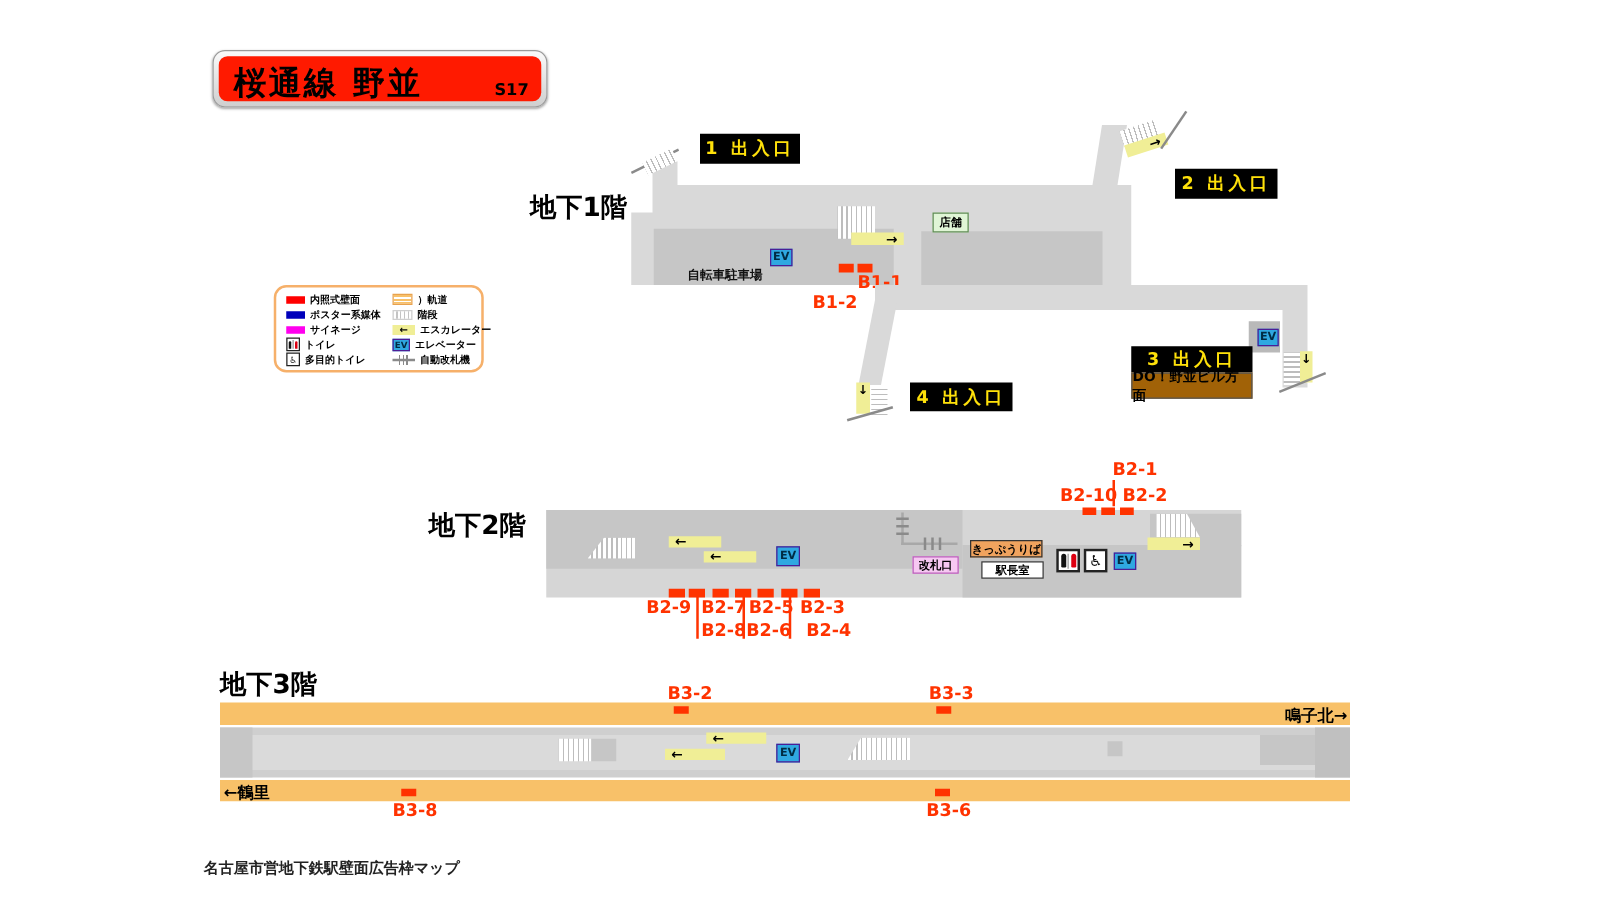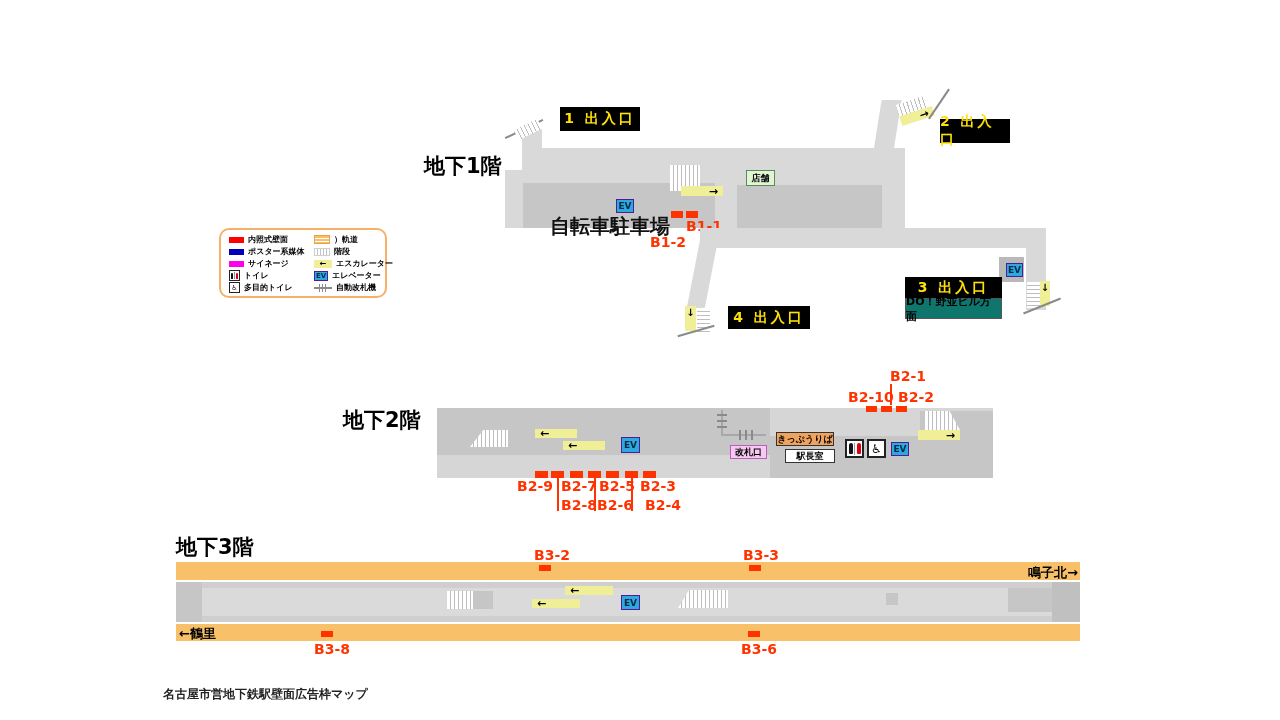--- a/index.html
+++ b/index.html
@@ -35,21 +35,21 @@
 
   .ev { background:var(--elevator-blue,#2fa8e1); border:1px solid #4c1d95; color:#002c44;
         display:flex; align-items:center; justify-content:center; font-size:9px; font-weight:bold; }
 
   .mk { background:var(--ad-marker,#ff3300); }
   .mlabel { color:var(--ad-marker,#ff3300); font-weight:bold; font-size:14px; white-space:nowrap; }
   .lead { background:var(--ad-marker,#ff3300); }
 
   .exit-badge { background:#000; color:var(--exit-text-yellow,#ffe10a); font-weight:bold; font-size:14px;
         display:flex; align-items:center; justify-content:center; letter-spacing:3px; }
-  .exit-sub { background:#0f766e; color:#000; font-weight:bold; font-size:11px; border:1px solid #555;
+  .exit-sub { background:#a16207; color:#000; font-weight:bold; font-size:11px; border:1px solid #555;
         display:flex; align-items:center; justify-content:center; }
 
   .small-sign { display:flex; align-items:center; justify-content:center;
         font-size:9px; font-weight:bold; color:#000; white-space:nowrap; }
   .sign-store { background:#e0f5d6; border:1px solid #5f8a55; }
   .sign-gate  { background:#f6c8f2; border:1px solid #b95fb9; }
   .sign-tick  { background:#f0a35e; border:1px solid #333; }
   .sign-office{ background:#ffffff; border:1px solid #333; }
 
   .wc-box { background:#fff; border:2px solid #222; display:flex; align-items:center; justify-content:space-evenly; }
@@ -88,20 +88,26 @@
   .gateline { background:#a8a8a8; }
   .gatetick { background:#8a8a8a; }
 
   .footer { left:163px; top:686px; font-size:12px; font-weight:bold; color:#222; }
 </style>
 </head>
 <body>
 
 <div class="canvas">
 
+  <div class="abs title-frame">
+    <div class="title-red">
+      <span class="title-text">桜通線 野並</span>
+      <span class="title-code">S17</span>
+    </div>
+  </div>
 
   <div class="abs legend">
     <div class="lg-col" style="left:8px;">
       <div class="lg-item">
         <span class="sw sw-red"></span>
         <span class="lab">内照式壁面</span>
         </div>
       <div class="lg-item">
         <span class="sw sw-blue"></span>
         <span class="lab">ポスター系媒体</span>
@@ -154,37 +160,37 @@
   <div class="abs stairs-v" style="left:515px; top:124px; width:26px; height:11px; transform:rotate(-26deg);"></div>
   <div class="abs g-light" style="left:505px; top:170px; width:20px; height:58px;"></div>
   <div class="abs g-light" style="left:523px; top:148px; width:382px; height:80px;"></div>
   <div class="abs g-mid" style="left:523px; top:183px; width:192px; height:45px;"></div>
   <div class="abs g-mid" style="left:737px; top:185px; width:145px; height:43px;"></div>
   <div class="abs stairs-v" style="left:670px; top:165px; width:30px; height:26px;"></div>
   <div class="abs esc" style="left:681px; top:186px; width:42px; height:10px;">
       <span class="a-r">→</span>
     </div>
   <div class="abs ev" style="left:616px; top:199px; width:18px; height:14px;">EV</div>
-  <span class="abs" style="left:550px; top:213px; font-size:20px; font-weight:bold;">自転車駐車場</span>
+  <span class="abs" style="left:550px; top:213px; font-size:10px; font-weight:bold;">自転車駐車場</span>
   <div class="abs small-sign sign-store" style="left:746px; top:170px; width:29px; height:16px;">店舗</div>
 
   <div class="abs mk" style="left:671px; top:211px; width:12px; height:7px;"></div>
   <div class="abs mk" style="left:686px; top:211px; width:12px; height:7px;"></div>
   <span class="abs mlabel" style="left:650px; top:234px;">B1-2</span>
   <span class="abs mlabel" style="left:686px; top:218px;">B1-1</span>
 
   <div class="abs g-light" style="left:874px; top:100px; width:20px; height:48px; transform-origin:bottom left; transform:skewX(-9deg);"></div>
   <div class="abs stairs-v" style="left:897px; top:100px; width:30px; height:13px; transform:rotate(-18deg);"></div>
   <div class="abs esc" style="left:900px; top:111px; width:34px; height:10px; transform:rotate(-18deg);">
       <span class="a-r">→</span>
     </div>
   <div class="abs diag" style="left:921px; top:103px; width:36px; transform:rotate(-56deg);"></div>
 
   <div class="abs exit-badge" style="left:560px; top:107px; width:80px; height:24px;">1 出入口</div>
-  <div class="abs exit-badge" style="left:940px; top:119px; width:70px; height:24px;">2 出入口</div>
+  <div class="abs exit-badge" style="left:940px; top:135px; width:82px; height:24px;">2 出入口</div>
 
   <div class="abs g-light" style="left:700px; top:228px; width:346px; height:20px;"></div>
   <div class="abs g-light" style="left:700px; top:240px; width:18px; height:68px; transform-origin:top left; transform:skewX(-11deg);"></div>
   <div class="abs stairs-h" style="left:697px; top:308px; width:13px; height:24px;"></div>
   <div class="abs esc-vert" style="left:685px; top:306px; width:11px; height:25px;">↓</div>
   <div class="abs diag" style="left:677px; top:330px; width:38px; transform:rotate(-16deg);"></div>
   <div class="abs exit-badge" style="left:728px; top:306px; width:82px; height:23px;">4 出入口</div>
 
   <div class="abs g-light" style="left:1026px; top:248px; width:20px; height:62px;"></div>
   <div class="abs g-dark" style="left:999px; top:257px; width:25px; height:25px;"></div>

